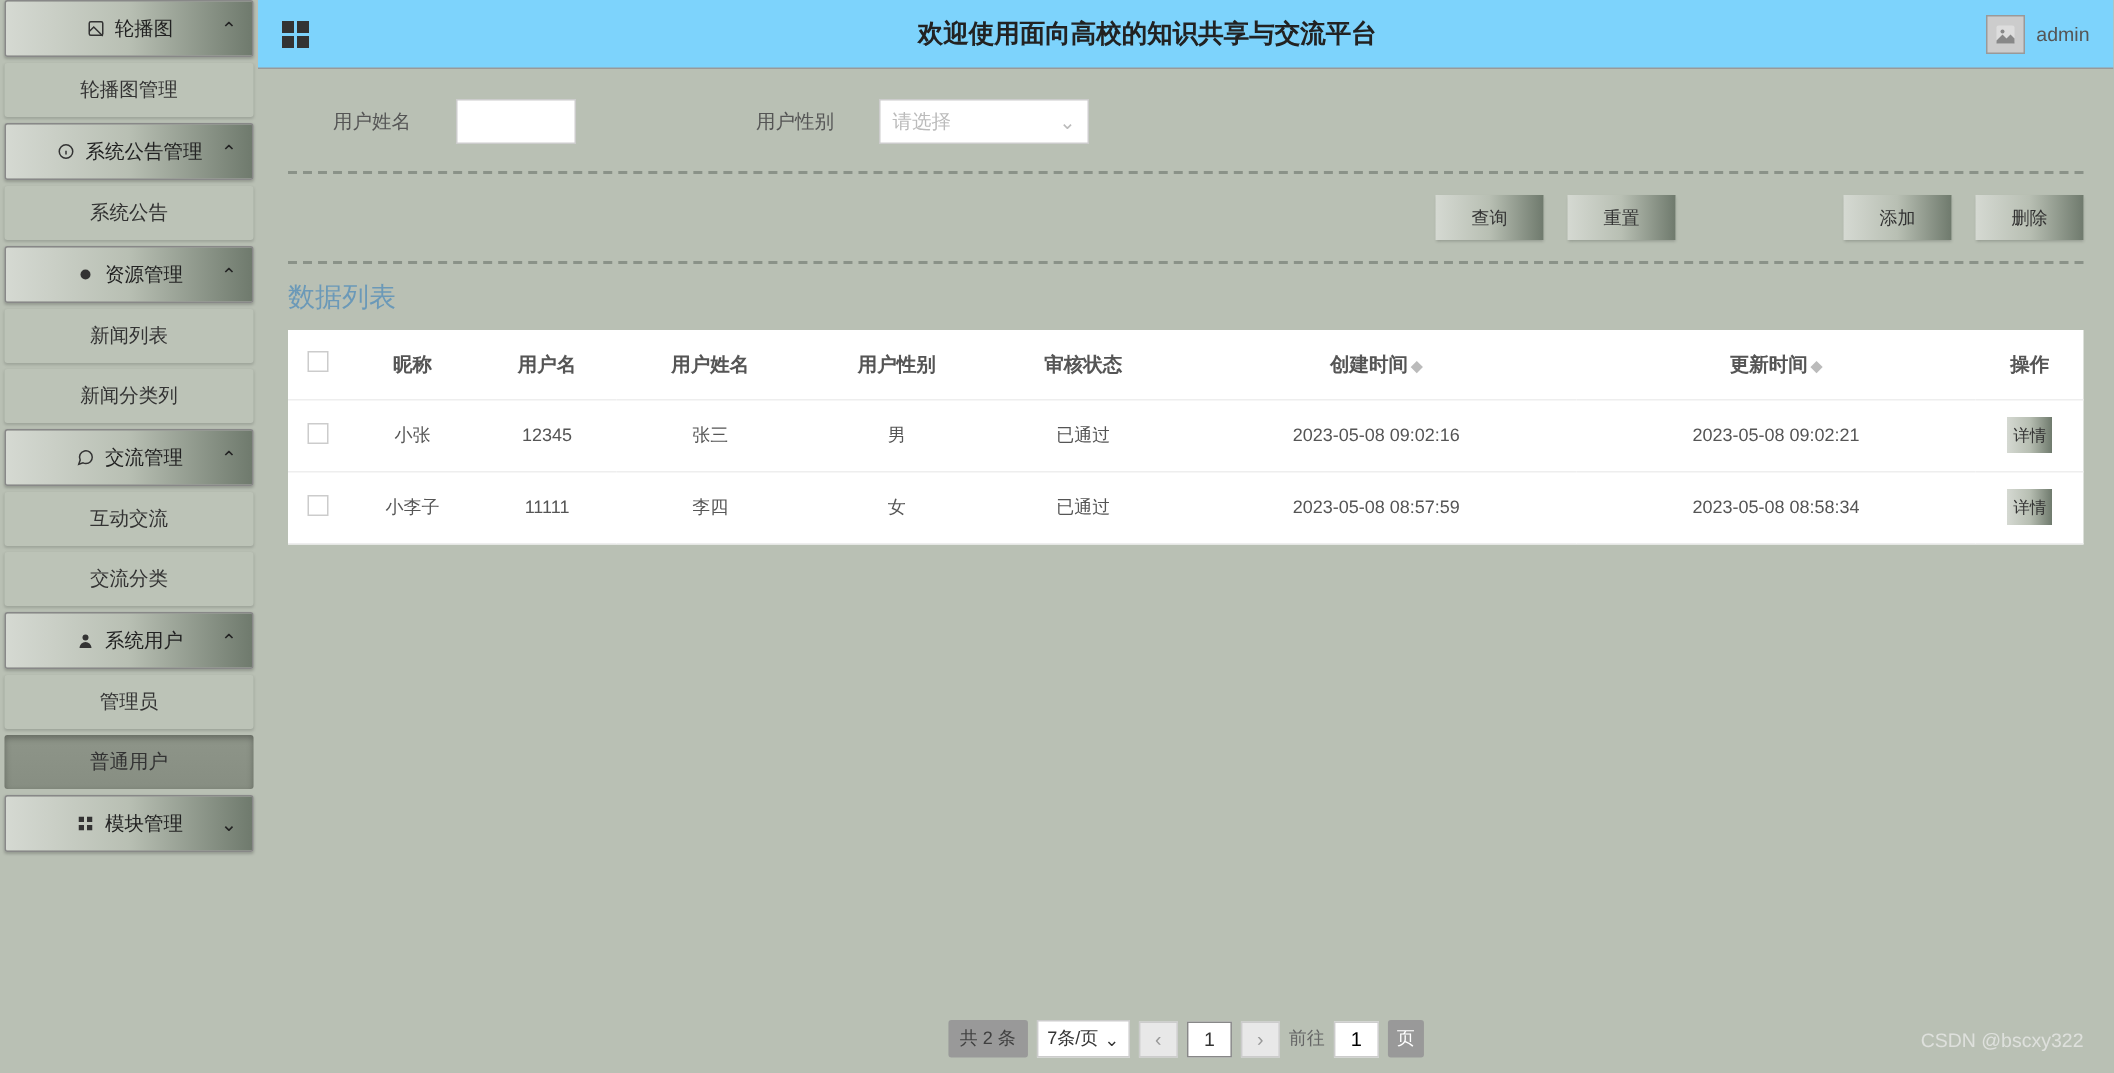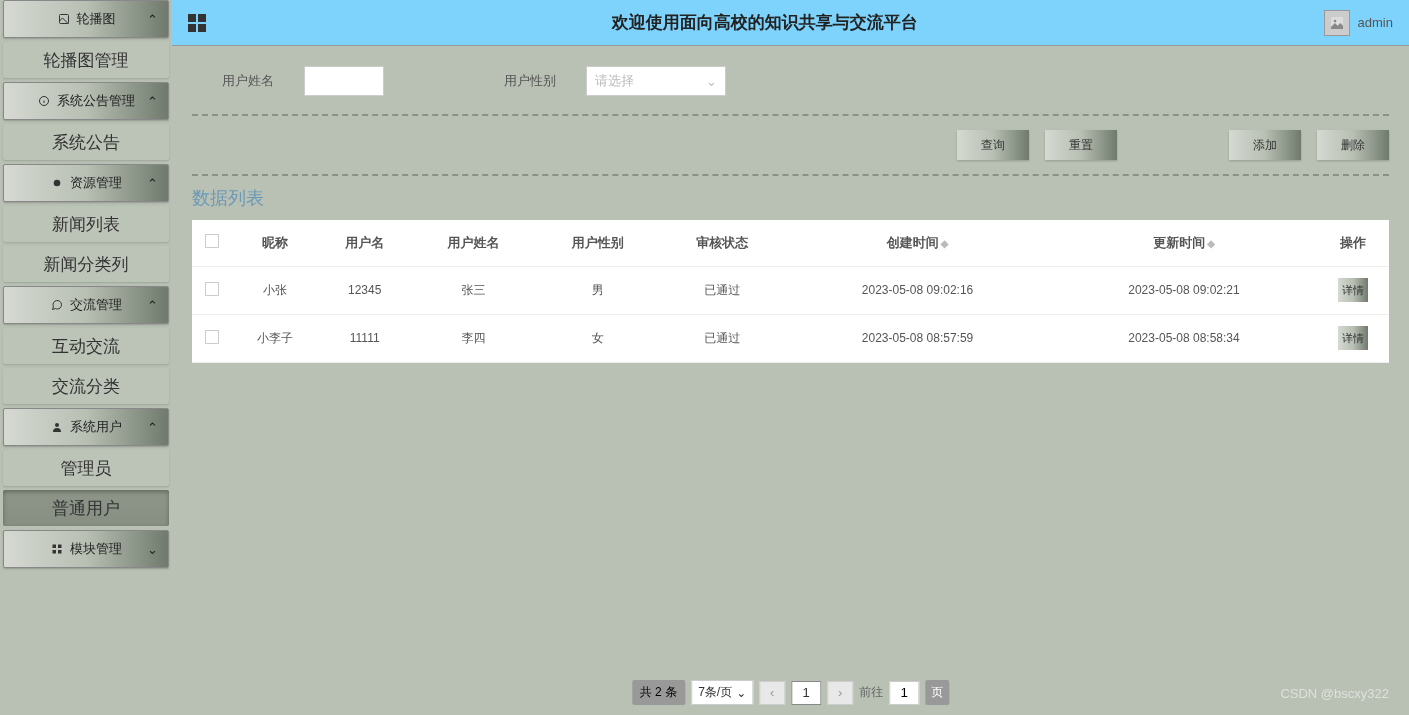--- a/index.html
+++ b/index.html
@@ -3,21 +3,21 @@
 <meta charset="utf-8">
 <style>
 * { box-sizing: border-box; margin: 0; padding: 0; }
 body { font-family: "Microsoft YaHei", Arial, sans-serif; font-size: 13px; background: #b9c0b4; color: #333; width: 1409px; height: 715px; overflow: hidden; position: relative; }
 .layout { display: flex; height: 715px; }
 .sidebar { width: 172px; background: #b9c0b4; padding: 0 3px; overflow-y: auto; }
 .menu-group { margin-bottom: 4px; }
 .menu-header { display: flex; align-items: center; justify-content: center; gap: 6px; height: 38px; background: linear-gradient(to right, #d5d9d2 0%, #b8bfb3 50%, #6f7a6d 100%); border: 1px solid #888; border-radius: 2px; font-size: 13px; color: #222; cursor: pointer; margin-bottom: 4px; position: relative; box-shadow: 0 1px 2px rgba(0,0,0,0.2); }
 .menu-header .chev { position: absolute; right: 10px; }
 .menu-header .ico { width: 14px; height: 14px; display: inline-flex; align-items: center; justify-content: center; }
-.menu-item { display: flex; align-items: center; justify-content: center; height: 36px; background: #bcc3b7; border-radius: 2px; font-size: 17px; color: #333; cursor: pointer; margin-bottom: 4px; box-shadow: 0 1px 2px rgba(0,0,0,0.15); }
+.menu-item { display: flex; align-items: center; justify-content: center; height: 36px; background: #bcc3b7; border-radius: 2px; font-size: 13px; color: #333; cursor: pointer; margin-bottom: 4px; box-shadow: 0 1px 2px rgba(0,0,0,0.15); }
 .menu-item.active { background: linear-gradient(to bottom, #8e9589, #878e82); box-shadow: inset 0 2px 4px rgba(0,0,0,0.3); }
 .main { flex: 1; display: flex; flex-direction: column; background: #b9c0b4; }
 .topbar { height: 46px; display: flex; align-items: center; padding: 0 16px; background: #7dd3fc; border-bottom: 1px solid #999; }
 .grid-icon { width: 18px; height: 18px; display: grid; grid-template-columns: 1fr 1fr; grid-template-rows: 1fr 1fr; gap: 2px; cursor: pointer; }
 .grid-icon span { background: #333; }
 .topbar-title { flex: 1; text-align: center; font-size: 17px; font-weight: bold; color: #222; }
 .user-area { display: flex; align-items: center; gap: 8px; color: #555; }
 .avatar { width: 26px; height: 26px; background: #ccc; border: 1px solid #999; display: flex; align-items: center; justify-content: center; }
 .content { padding: 20px; flex: 1; overflow: auto; position: relative; }
 .filter-row { display: flex; align-items: center; gap: 30px; padding: 0 30px 18px 30px; }
@@ -30,21 +30,21 @@
 .action-gap { width: 80px; }
 .section-title { color: #6b99b8; font-size: 18px; margin: 10px 0; }
 .table-wrap { background: #fff; }
 table { width: 100%; border-collapse: collapse; }
 th { height: 46px; font-size: 13px; font-weight: bold; color: #555; text-align: center; border-bottom: 1px solid #eee; }
 td { height: 48px; font-size: 12px; color: #555; text-align: center; border-bottom: 1px solid #eee; }
 .checkbox { width: 14px; height: 14px; border: 1px solid #ccc; display: inline-block; cursor: pointer; }
 .sort-icon { color: #bbb; font-size: 10px; margin-left: 2px; }
 .detail-btn { width: 30px; height: 24px; border: none; background: linear-gradient(to right, #d5d9d2 0%, #b8bfb3 50%, #6f7a6d 100%); color: #333; font-size: 11px; cursor: pointer; }
 .pager { position: absolute; bottom: 10px; left: 50%; transform: translateX(-50%); display: flex; align-items: center; gap: 6px; }
-.pager-total { background: #999; color: #000000; padding: 4px 8px; border-radius: 2px; font-size: 12px; }
+.pager-total { background: #999; color: #404040; padding: 4px 8px; border-radius: 2px; font-size: 12px; }
 .pager-select { background: #fff; border: 1px solid #ccc; padding: 3px 6px; font-size: 12px; display: flex; align-items: center; gap: 4px; cursor: pointer; }
 .pager-btn { width: 26px; height: 24px; border: 1px solid #ccc; background: #e8e8e8; color: #999; cursor: pointer; display: flex; align-items: center; justify-content: center; }
 .pager-num { width: 30px; height: 24px; border: 1px solid #888; background: #fff; text-align: center; display: flex; align-items: center; justify-content: center; }
 .pager-goto { font-size: 12px; color: #666; }
 .pager-goto-input { width: 30px; height: 24px; border: 1px solid #ccc; text-align: center; }
 .pager-page-suffix { background: #999; color: #fff; padding: 4px 6px; border-radius: 2px; font-size: 12px; }
 .watermark { position: absolute; bottom: 14px; right: 20px; color: #eee; font-size: 13px; opacity: 0.7; }
 .chev-icon { display: inline-block; }
 </style>
 </head>

